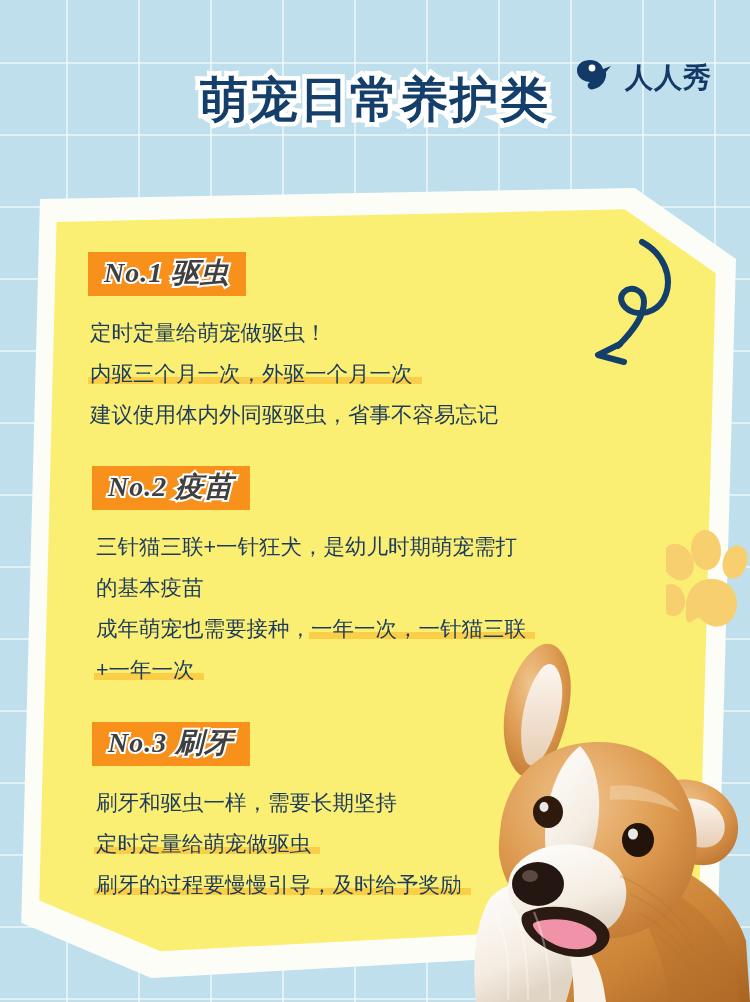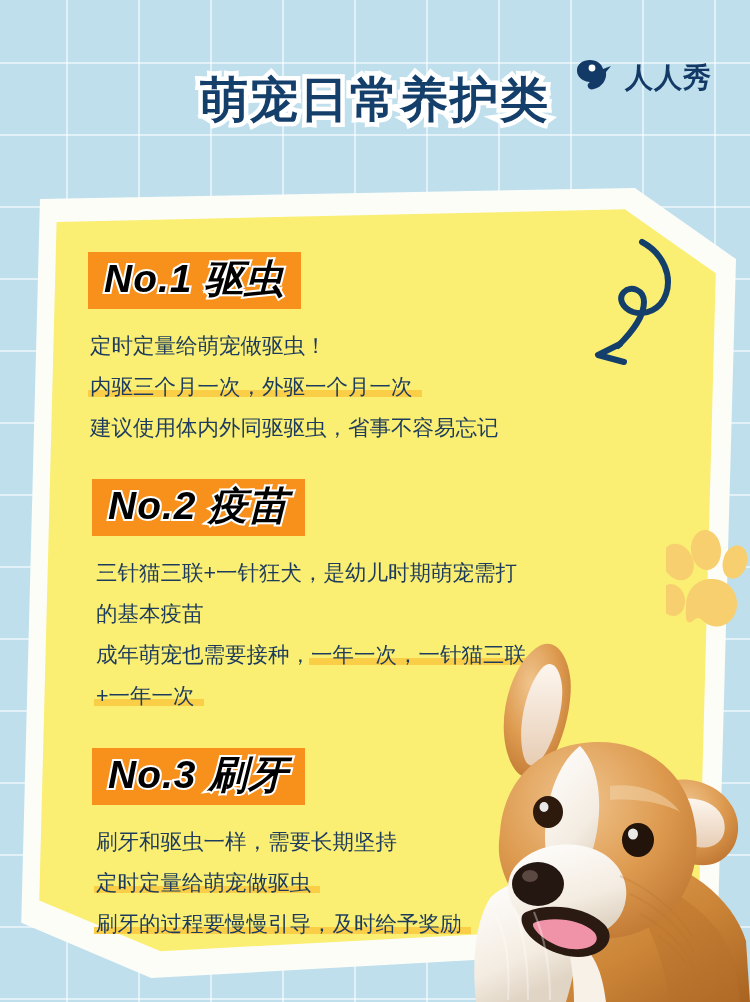--- a/index.html
+++ b/index.html
@@ -68,25 +68,26 @@
     padding:46px 0 0 0;
   }
   .section { position:relative; }
   .badge {
     display:inline-block;
     background:#f8901c;
     padding:4px 17px 7px 16px;
     margin-left:74px;
   }
   .badge-text {
-    font-size:39px; font-weight:bold; font-style:italic;
-    color:#000000; line-height:1.18;
+    font-size:28px; font-weight:bold; font-style:italic;
+    color:#404040; line-height:1.18;
     letter-spacing:1px; white-space:nowrap;
     -webkit-text-stroke:4px #ffffff;
     paint-order:stroke fill;
+    font-family:Liberation Serif, serif;
   }
   .lines { margin:17px 0 0 76px; }
   .line {
     font-size:21.5px; color:#1d3b5c;
     line-height:41px; white-space:nowrap;
     position:relative; width:max-content;
   }
   .u { position:relative; }
   .u::after {
     content:""; position:absolute;

